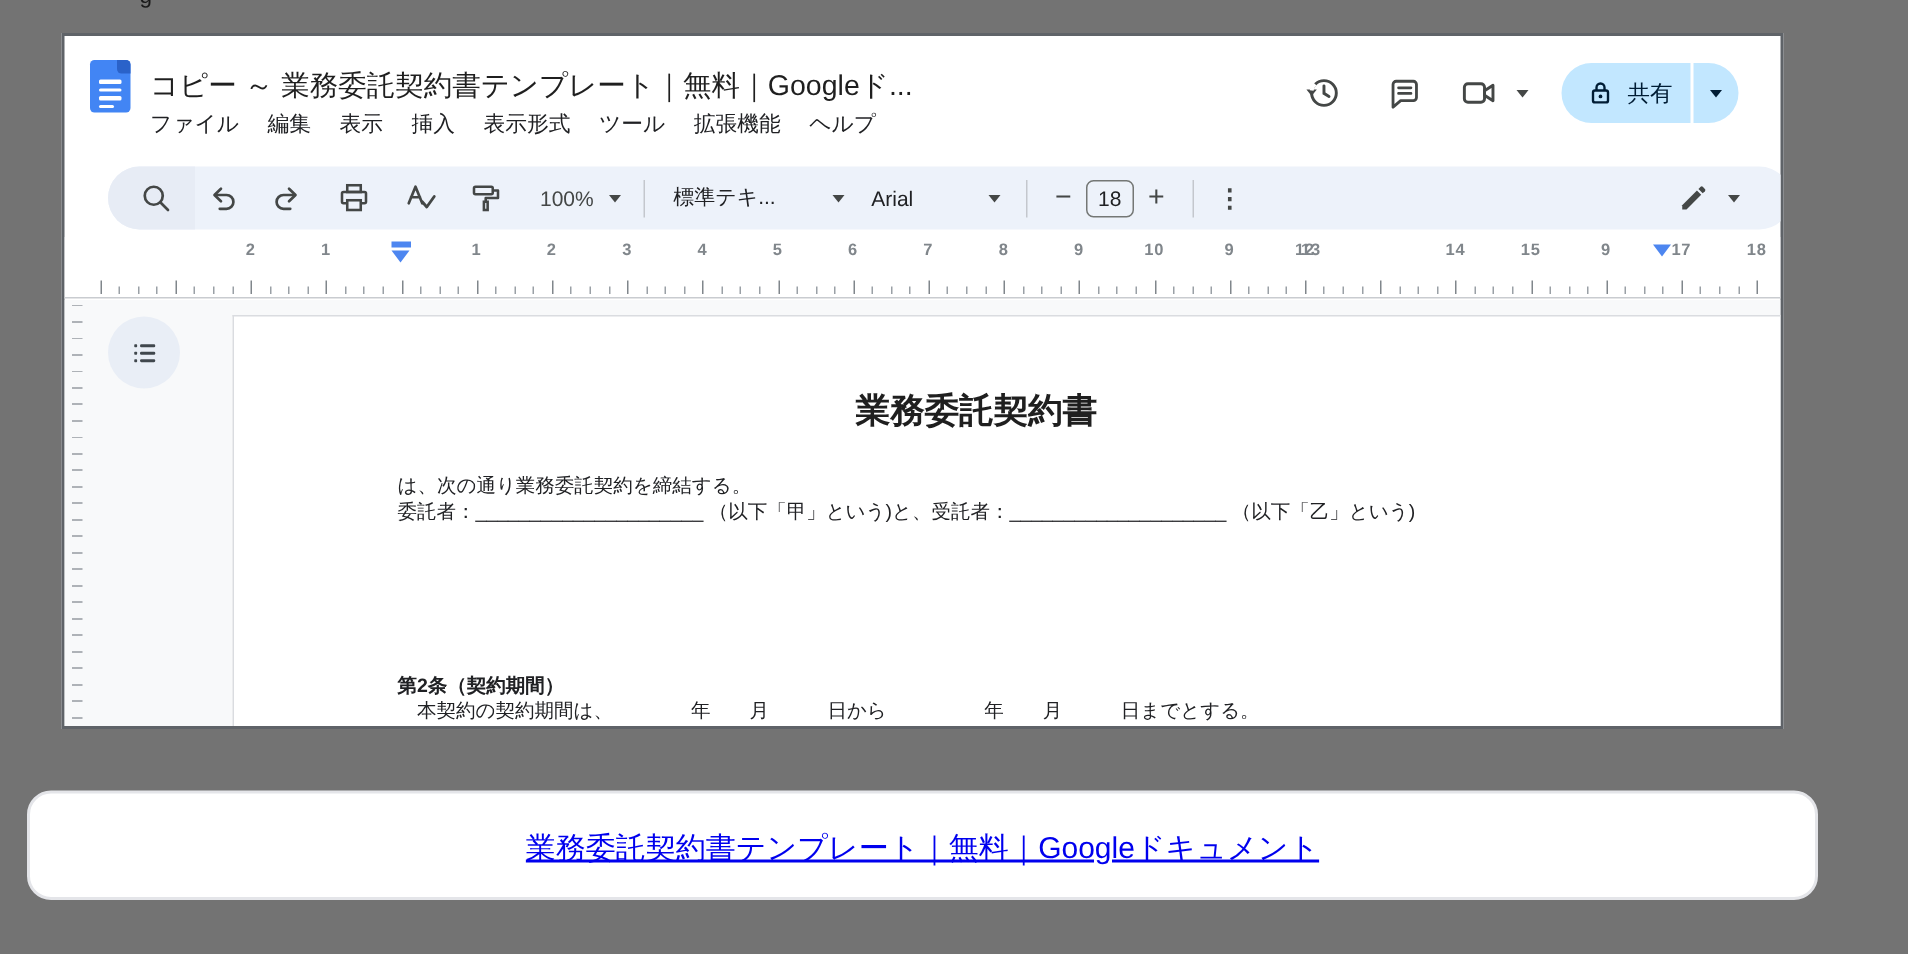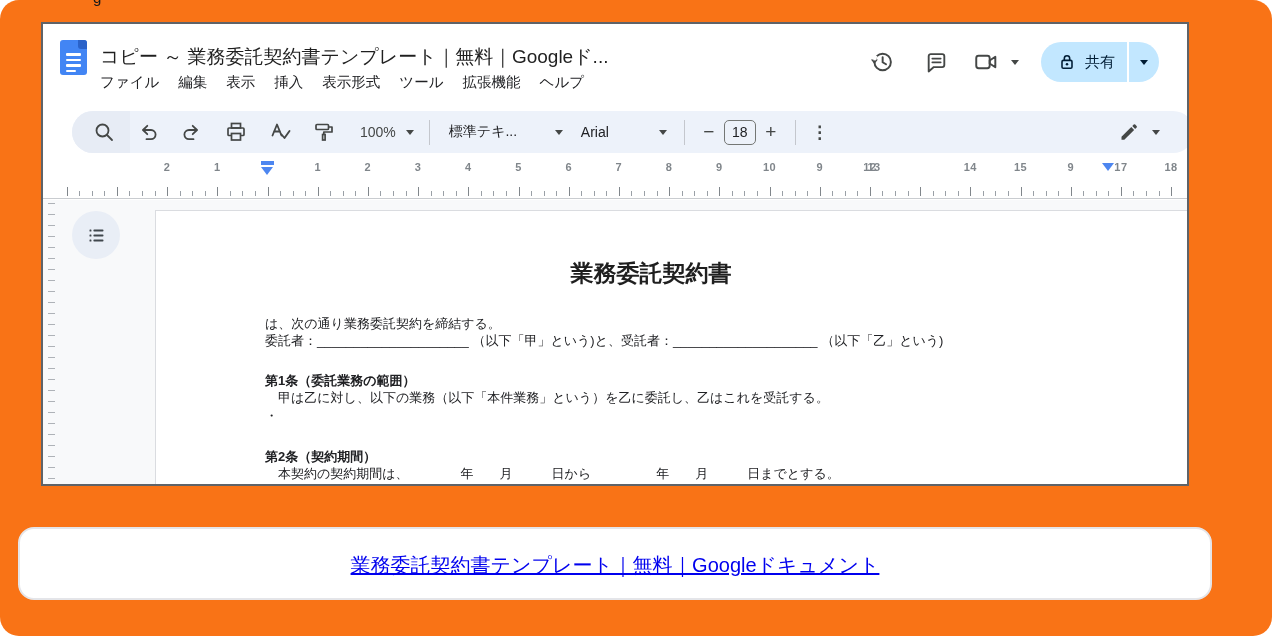--- a/index.html
+++ b/index.html
@@ -1,18 +1,18 @@
 <!DOCTYPE html>
 <html><head>
 <meta charset="utf-8">
 <style>
   * { margin:0; padding:0; box-sizing:border-box; }
   html,body { background:#ffffff; }
   body { font-family:"Liberation Sans", sans-serif; }
-  .stage { position:relative; width:1272px; height:636px; background:#f97316; overflow:hidden;border-radius:19px; }
+  .stage { position:relative; width:1272px; height:636px; background:#737373; overflow:hidden; }
 
   .g-frag { position:absolute; left:93px; top:-11px; font-size:15px; color:#1a1a1a; }
 
   
   .frame { position:absolute; left:41px; top:22px; width:1148px; height:464px;
            border:2px solid #5f6368; background:#fff; overflow:hidden; }
 
   
   .docs-icon { position:absolute; left:17px; top:16px; width:27px; height:35px; }
   .docs-icon .body { position:absolute; inset:0; background:#4285f4; border-radius:3px; }
@@ -366,25 +366,20 @@
           <rect x="4" y="16.6" width="2.2" height="2.2" rx="0.6" fill="#40474d"></rect>
           <rect x="8.4" y="16.6" width="11.6" height="2.2" rx="1" fill="#40474d"></rect>
         </svg>
       </button>
       <div class="page">
         <h1 class="col doc-h1">業務委託契約書</h1>
         <div class="col body-text p-intro">
           <div>は、次の通り業務委託契約を締結する。</div>
           <div>委託者：_____________________ （以下「甲」という)と、受託者：____________________ （以下「乙」という)</div>
         </div>
-        <div class="col body-text p-a1">
-          <div class="bold-line">第1条（委託業務の範囲）</div>
-          <div>　甲は乙に対し、以下の業務（以下「本件業務」という）を乙に委託し、乙はこれを受託する。</div>
-          <div>・</div>
-        </div>
         <div class="col body-text p-a2">
           <div class="bold-line">第2条（契約期間）</div>
           <div>　本契約の契約期間は、　　　　年　　月　　　日から　　　　　年　　月　　　日までとする。</div>
         </div>
       </div>
     </div>
   </div>
 
   <div class="caption-box">
     <a href="#">業務委託契約書テンプレート｜無料｜Googleドキュメント</a>

